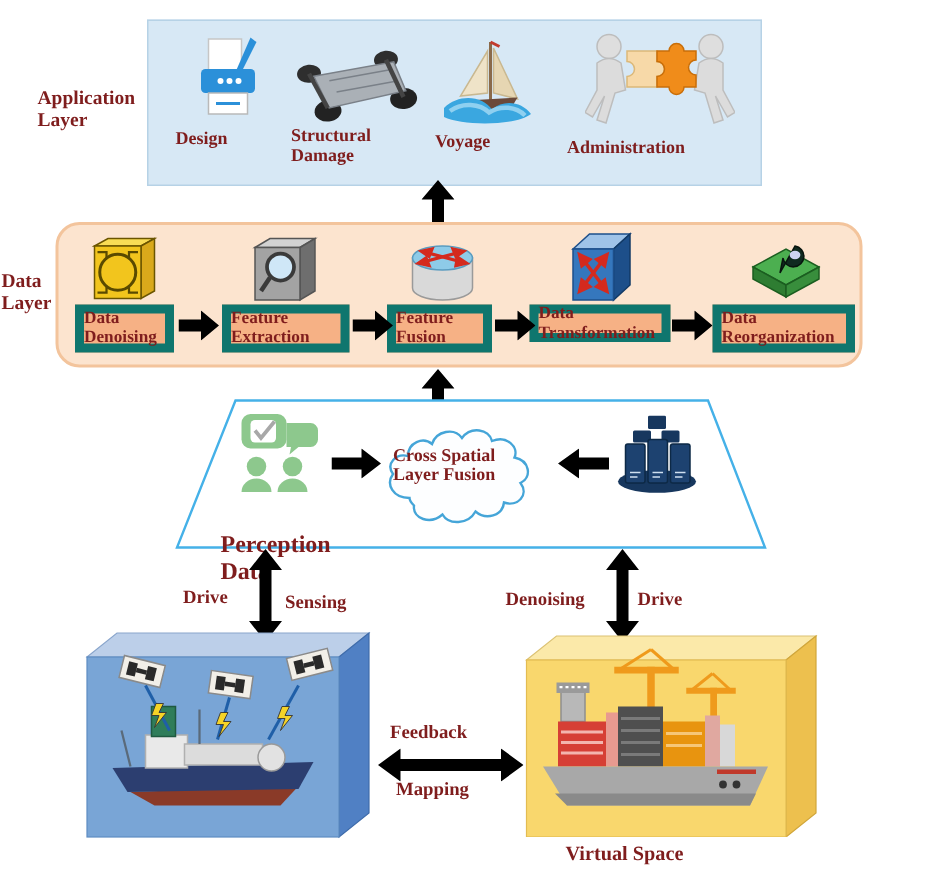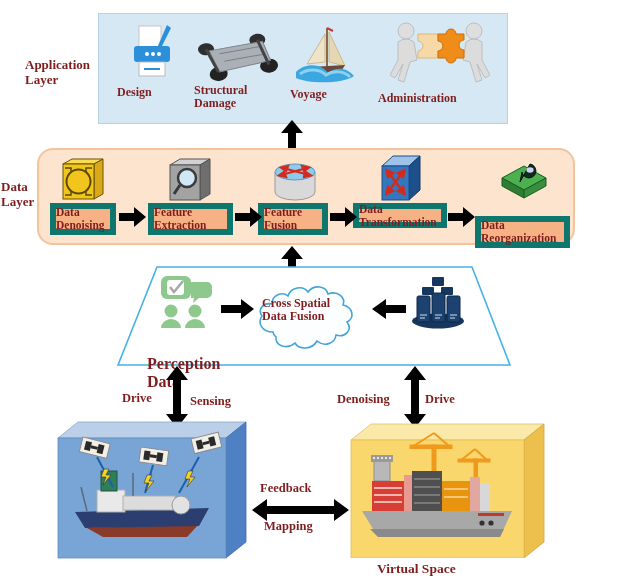--- a/index.html
+++ b/index.html
@@ -154,21 +154,21 @@
 
   <div class="abs" style="left:500px;top:160px;">
     <svg width="48" height="42" viewBox="0 0 48 42">
       <polygon points="2,18 24,6 46,18 24,30" fill="#4caf50" stroke="#1b5e20"></polygon>
       <polygon points="2,18 24,30 24,38 2,26" fill="#2e7d32" stroke="#1b5e20"></polygon>
       <polygon points="24,30 46,18 46,26 24,38" fill="#388e3c" stroke="#1b5e20"></polygon>
       <path d="M30,4 a7,7 0 1 1 -8,8 L20,22 Z" fill="#102a20" stroke="#08140e"></path>
       <ellipse cx="30" cy="10" rx="3.6" ry="2.8" fill="#ccd2f2"></ellipse>
     </svg>
   </div>
-  <div class="abs lbl step-label" style="left:475px;top:203px;width:95px;height:32px;margin-top:13px;">Data Reorganization</div>
+  <div class="abs lbl step-label" style="left:475px;top:203px;width:95px;height:32px;">Data Reorganization</div>
 
   <div class="abs" style="left:119px;top:207px;">
     <svg width="27" height="20" viewBox="0 0 27 20">
         <polygon points="0,6 15,6 15,0 27,10 15,20 15,14 0,14" fill="#000"></polygon>
       </svg>
     </div>
   <div class="abs" style="left:235px;top:207px;">
     <svg width="27" height="20" viewBox="0 0 27 20">
         <polygon points="0,6 15,6 15,0 27,10 15,20 15,14 0,14" fill="#000"></polygon>
       </svg>
@@ -214,21 +214,21 @@
     <svg width="33" height="20" viewBox="0 0 33 20">
         <polygon points="0,6 20,6 20,0 33,10 20,20 20,14 0,14" fill="#000"></polygon>
       </svg>
   </div>
 
   <div class="abs" style="left:254px;top:278px;">
     <svg width="108" height="80" viewBox="0 0 108 80">
       <path d="M19,54 C8,54 3,45 8,38 C3,31 10,24 18,26 C18,17 28,13 34,18 C37,9 49,7 54,14 C60,6 72,8 74,16 C84,12 92,20 89,27 C99,29 101,40 93,44 C99,52 91,60 82,57 C81,66 70,69 63,63 C58,72 45,72 41,65 C33,72 21,68 22,59 C21,58 19,56 19,54 Z" fill="#fdfeff" stroke="#45a5d8" stroke-width="1.6"></path>
     </svg>
   </div>
-  <div class="abs lbl cloud-label" style="left:262px;top:297px;width:92px;">Cross Spatial Data Fusion</div>
+  <div class="abs lbl cloud-label" style="left:262px;top:297px;width:92px;">Cross Spatial Layer Fusion</div>
 
   <div class="abs" style="left:372px;top:299px;">
     <svg width="34" height="20" viewBox="0 0 34 20">
         <polygon points="34,6 14,6 14,0 0,10 14,20 14,14 34,14" fill="#000"></polygon>
       </svg>
   </div>
 
   <div class="abs" style="left:410px;top:277px;">
     <svg width="56" height="52" viewBox="0 0 56 52">
       <rect x="22" y="0" width="12" height="9" rx="1" fill="#17375e"></rect>

